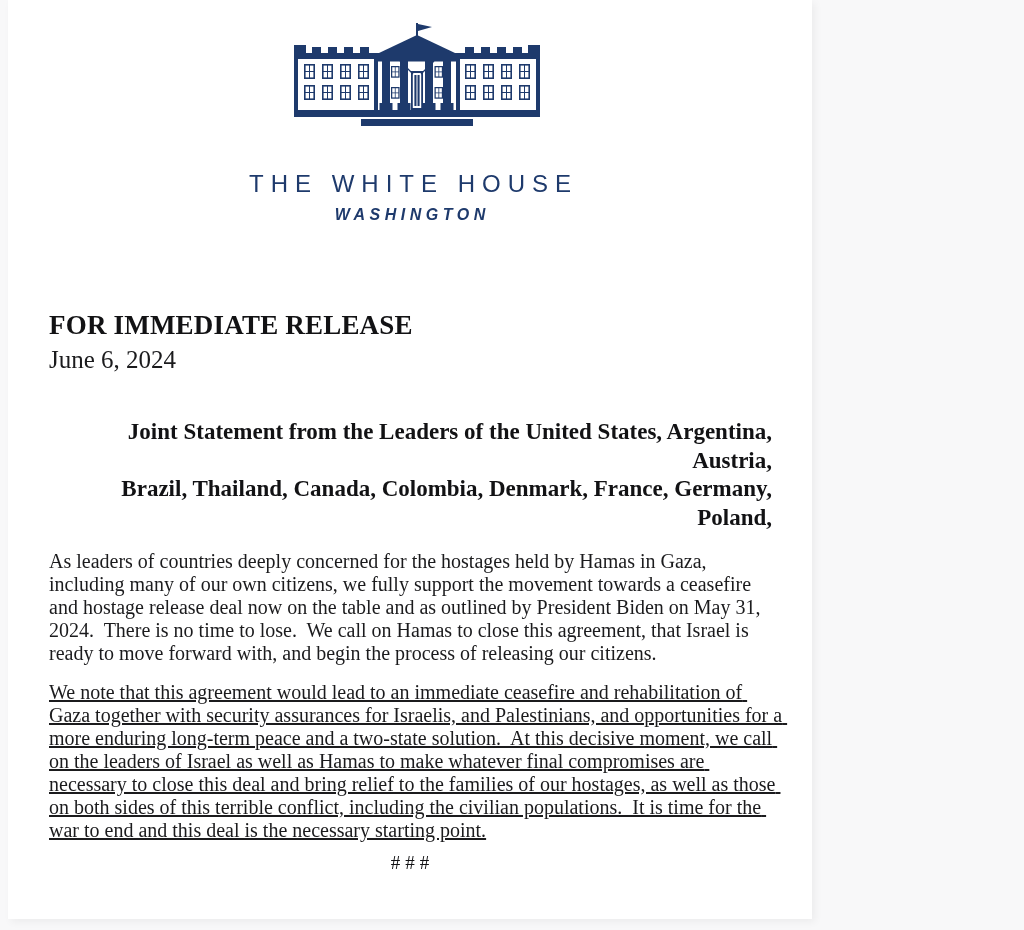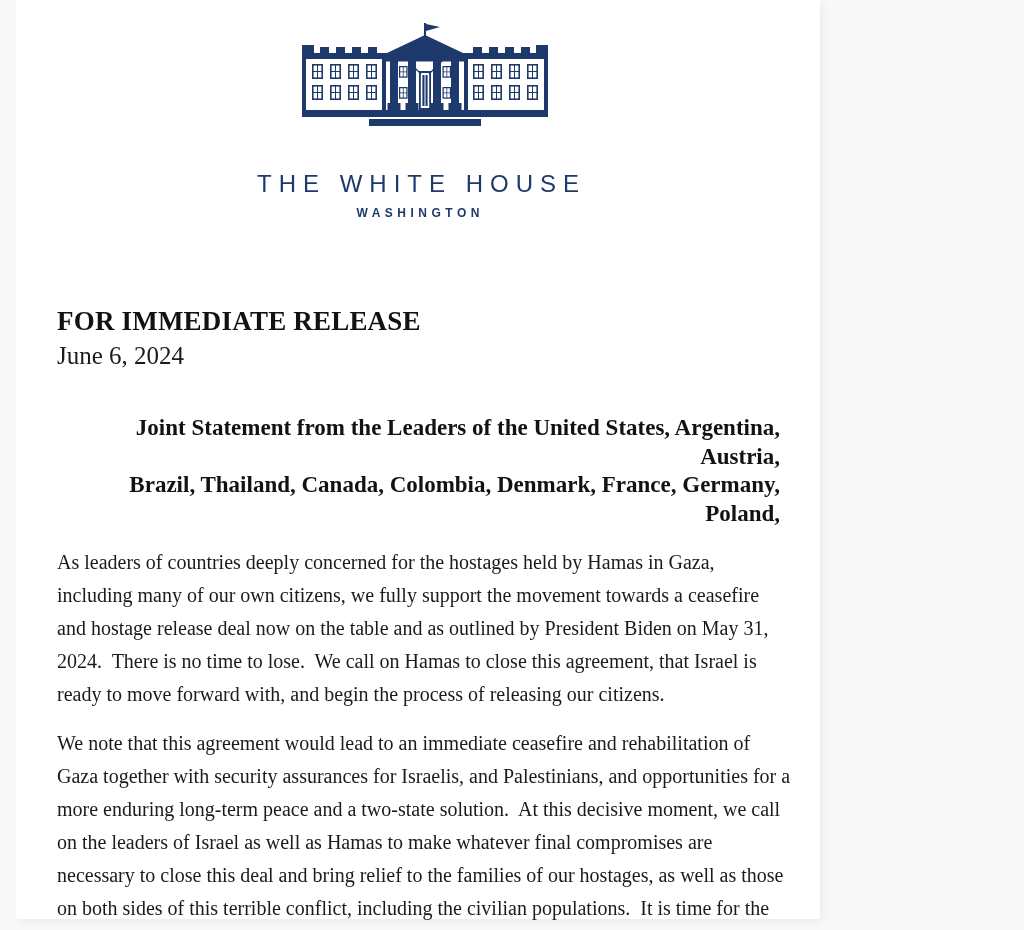--- a/index.html
+++ b/index.html
@@ -12,45 +12,46 @@
   *{margin:0;padding:0;box-sizing:border-box;}
   html,body{width:1024px;height:930px;overflow:hidden;}
   body{
     background:var(--canvas-bg);
     font-family:"Liberation Serif", serif;
     color:var(--text);
     position:relative;
   }
   .page{
     position:absolute;
-    left:16px;top:0;
+    left:8px;top:0;
     width:804px;height:919px;
     background:var(--page-bg);
     box-shadow:3px 3px 8px rgba(0,0,0,0.05);
   }
   
   .masthead{ text-align:center; padding-top:22px; }
   .logo{ display:inline-block; margin-left:14px; }
   .wh-title{
     margin-top:32px;
     font-family:"Liberation Sans", sans-serif;
     font-size:24px;
     font-weight:400;
     letter-spacing:7px;
     padding-left:7px; 
     color:var(--navy);
   }
   .wh-sub{
     margin-top:8px;
     font-family:"Liberation Sans", sans-serif;
-    font-size:12px;
+    font-size:16px;
     font-weight:700;
     letter-spacing:4.5px;
     padding-left:4.5px;
     color:var(--navy);
+    font-style:italic;
   }
   
   .release{ margin:86px 0 0 41px; }
   .release-label{
     font-weight:700;
     font-size:27px;
     color:var(--title-ink);
     letter-spacing:0.2px;
   }
   .release-date{
@@ -65,24 +66,24 @@
     font-size:23px;
     font-weight:700;
     line-height:28.5px;
     color:var(--title-ink);
   }
   .tline{ display:block; }
   .para{
     margin:18px 0 0;
     padding:0 28px 0 41px;
     font-size:20px;
-    line-height:33px;
+    line-height:23px;
     white-space:pre-wrap;
   }
-  .para + .para{ margin-top:16px; }
+  .para + .para{ margin-top:16px;text-decoration:underline; }
   .endmark{
     margin-top:10px;
     text-align:center;
     font-size:19px;
     letter-spacing:5px;
     padding-left:5px;
     color:var(--title-ink);
   }
 </style>
 </head>

